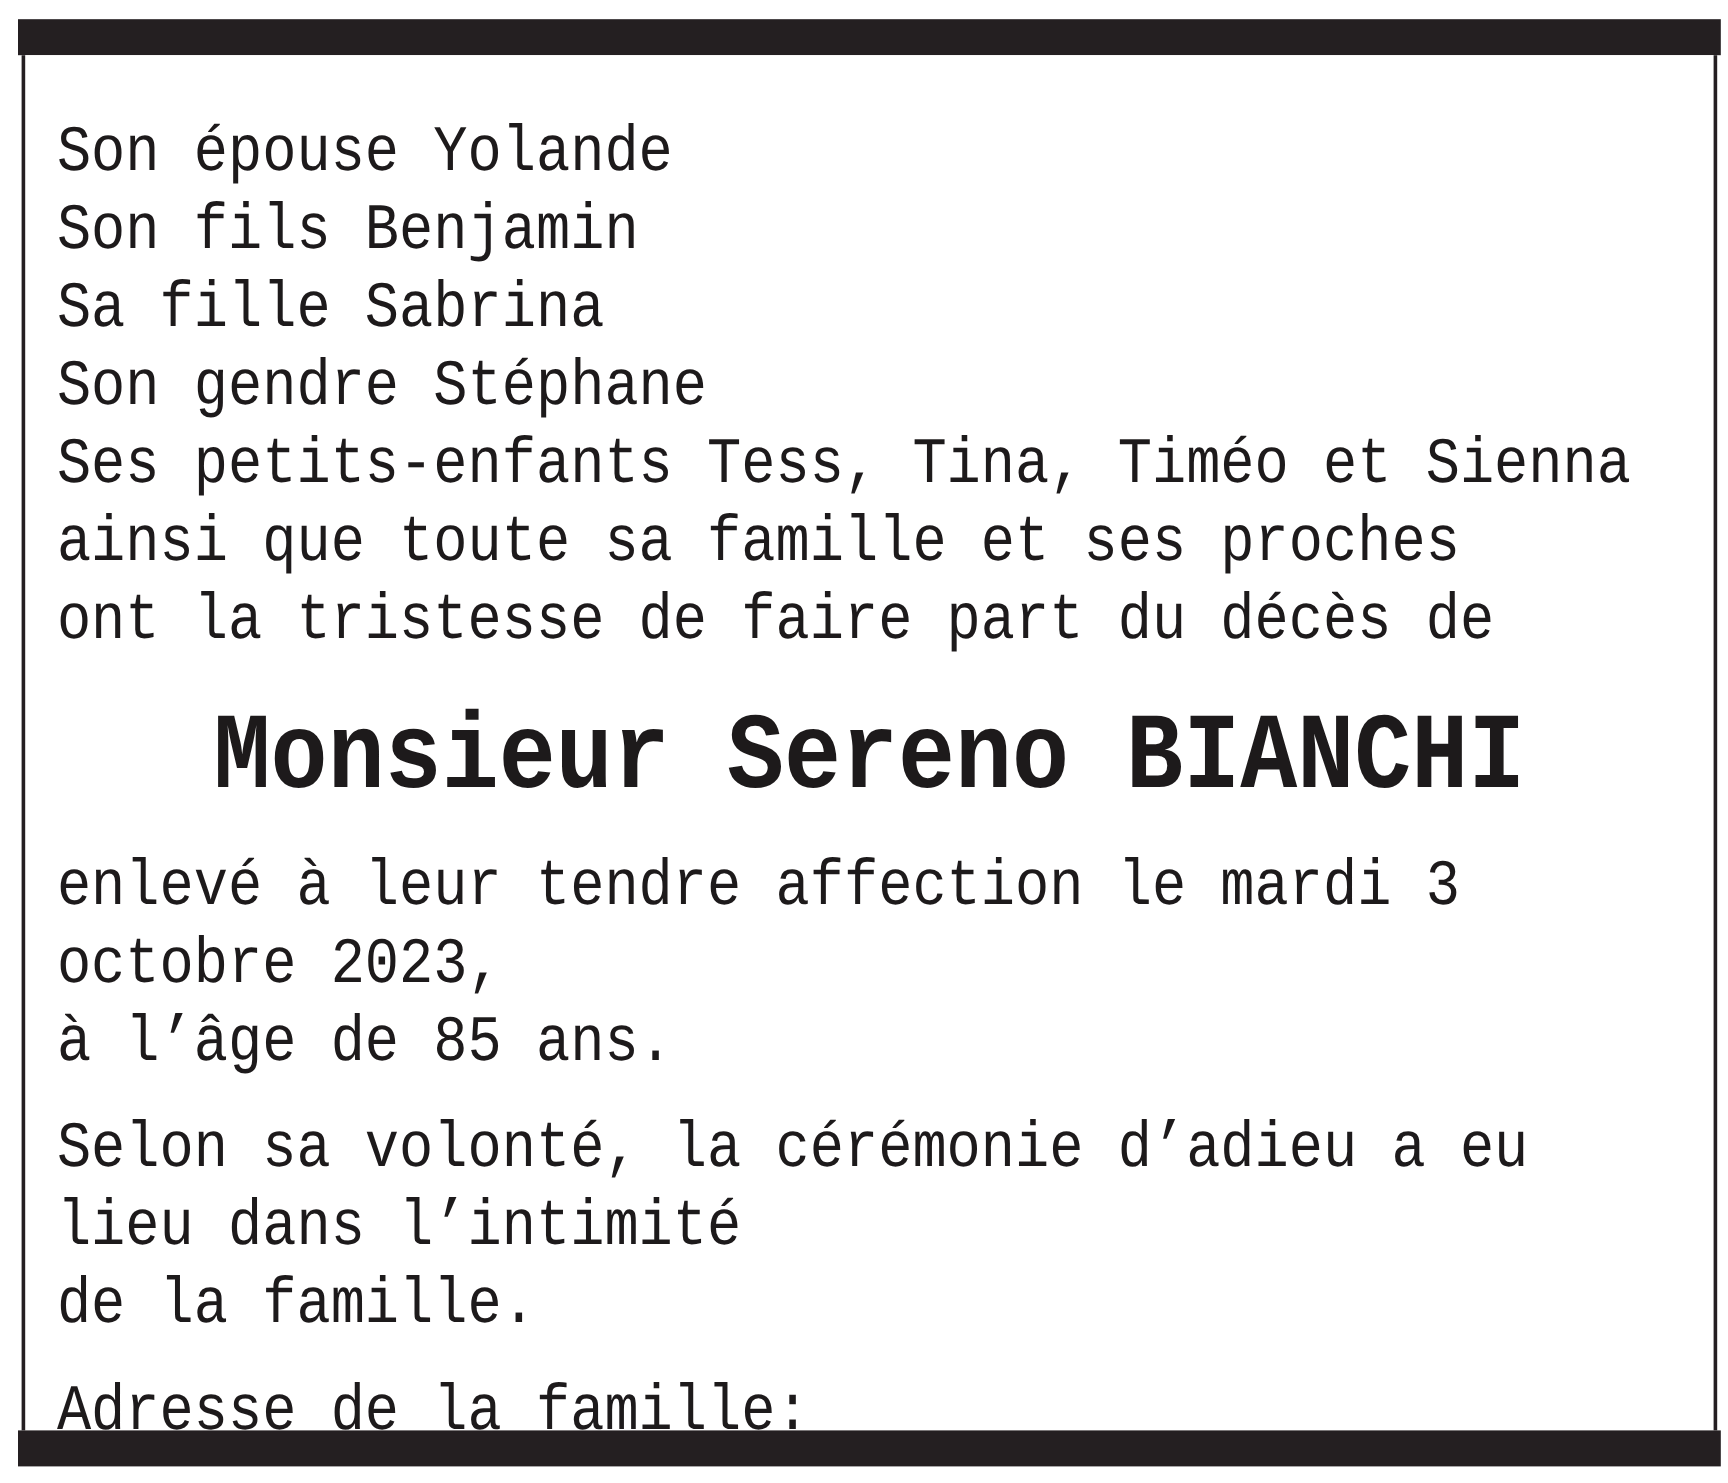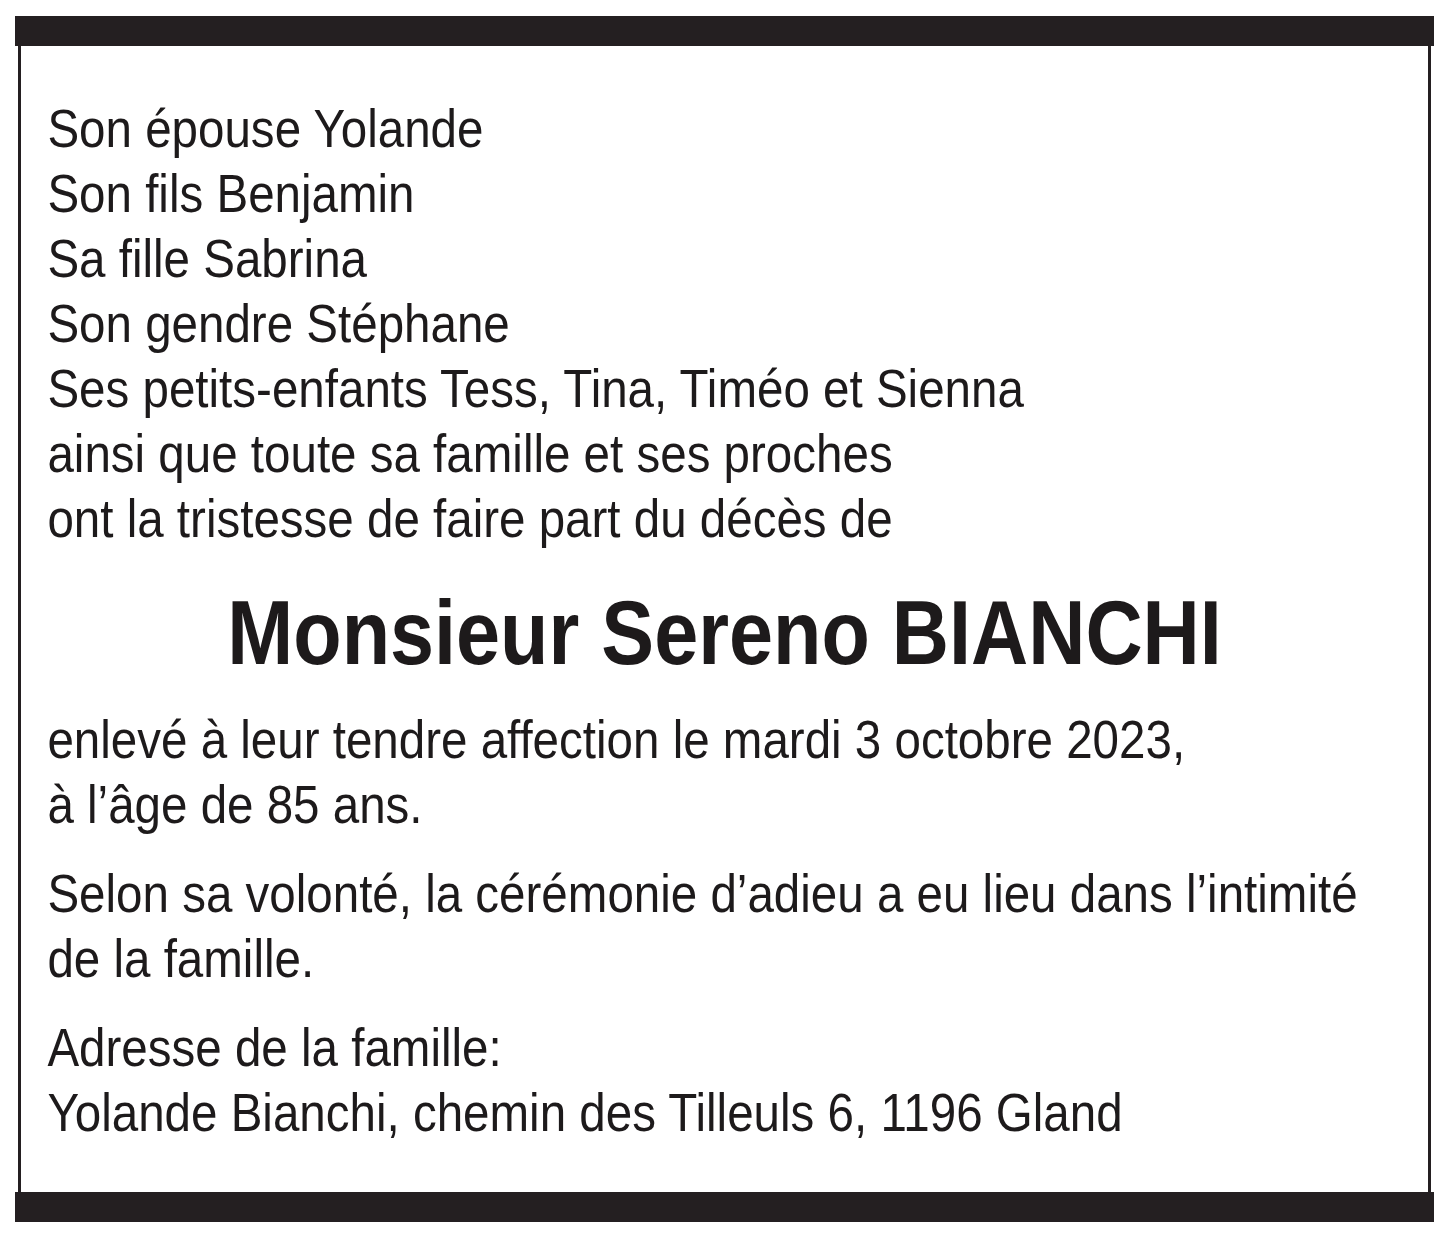--- a/index.html
+++ b/index.html
@@ -5,21 +5,21 @@
   html, body {
     margin: 0;
     padding: 0;
     background: #ffffff;
   }
   .page {
     position: relative;
     width: 1440px;
     height: 1236px;
     background: #ffffff;
-    font-family: Liberation Sans, sans-serif;
+    font-family: Liberation Mono, monospace;
     color: #1d1a1b;
     overflow: hidden;
   }
   .bar {
     position: absolute;
     left: 15px;
     width: 1419px;
     height: 30px;
     background: #241f21;
   }

